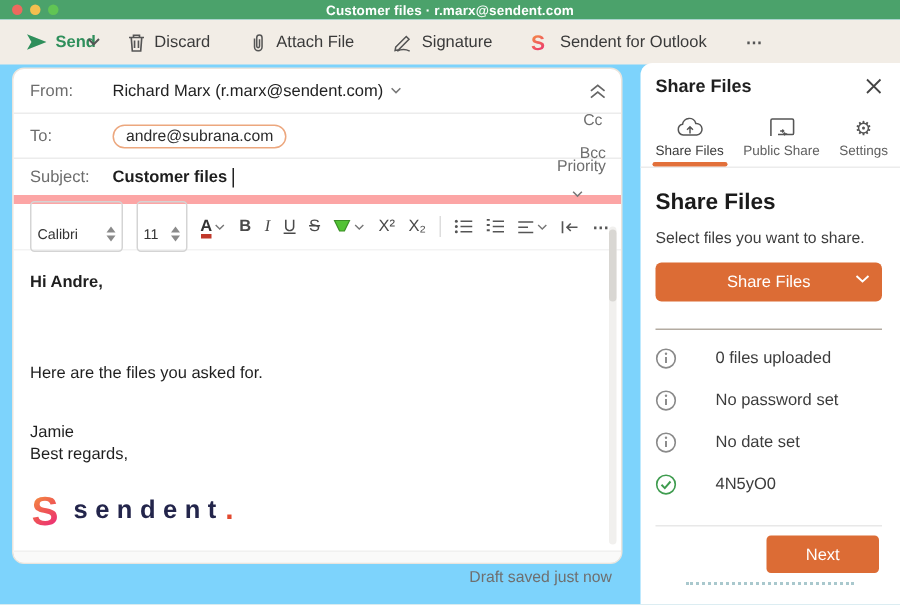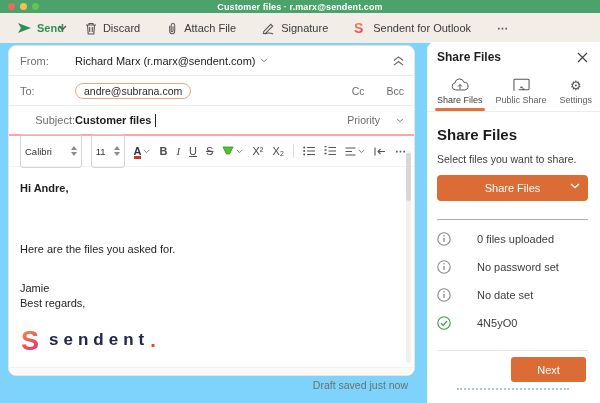--- a/index.html
+++ b/index.html
@@ -17,29 +17,29 @@
   .toolbar { position:absolute; left:0; top:13px; width:600px; height:30px; background:#f2ede6; display:flex; align-items:center; padding-left:18px; font-size:11px; color:#3a3a3a; }
   .tb-item { display:flex; align-items:center; gap:6px; margin-right:26px; cursor:default; }
   .tb-send { color:#2f8f5b; font-weight:bold; margin-right:10px; }
   .chev { display:inline-block; }
 
   
   .card { position:absolute; left:8px; top:45px; width:407px; height:331px; background:#fff; border:1px solid #eae5de; border-radius:8px; overflow:hidden; }
   .row { display:flex; align-items:center; height:30px; padding:0 10px 0 11px; border-bottom:1px solid #ececec; font-size:11px; }
   .row-label { width:55px; color:#6d6d6d; }
   .row-value { color:#222; display:flex; align-items:center; gap:4px; flex:1; }
-  .row-right { color:#6d6d6d; font-size:10.5px; display:flex; align-items:center; gap:22px; }
-  .subject-row { border-bottom:2px solid #fca5a5;text-align:right; }
+  .row-right { color:#6d6d6d; font-size:10.5px; display:flex; align-items:center; gap:10px;flex-direction:column; }
+  .subject-row { border-bottom:6px solid #fca5a5; }
   .subject-text { font-weight:bold; color:#1d1d1d; }
   .caret { width:1px; height:13px; background:#222; display:inline-block; }
   .pill { border:1px solid #eca77e; border-radius:10px; padding:1px 8px; font-size:10.5px; color:#2b2b2b; background:#fff; }
 
   
   .fmt { display:flex; align-items:center; height:31px; padding:0 8px 0 11px; font-size:11px; color:#4a4a4a; gap:9px; border-bottom:1px solid #f3f3f3; }
-  .fmt-box { border:1px solid #d4d4d4; border-radius:3px; height:20px; display:flex; align-items:center; padding:16px 4px; gap:4px; font-size:9.5px; color:#333; }
+  .fmt-box { border:1px solid #d4d4d4; border-radius:3px; height:20px; display:flex; align-items:flex-start; padding:16px 4px; gap:4px; font-size:9.5px; color:#333; }
   .stepper { display:flex; flex-direction:column; gap:2px; }
   .tri-up { width:0; height:0; border-left:3px solid transparent; border-right:3px solid transparent; border-bottom:4px solid #8a8a8a; }
   .tri-dn { width:0; height:0; border-left:3px solid transparent; border-right:3px solid transparent; border-top:4px solid #8a8a8a; }
   .fmt-btn { display:flex; align-items:center; gap:2px; color:#4a4a4a; }
   .fmt-b { font-weight:bold; } .fmt-i { font-style:italic; font-family:"Liberation Serif",serif; }
   .fmt-u { text-decoration:underline; } .fmt-s { text-decoration:line-through; }
   .font-color { position:relative; font-weight:bold; color:#333; }
   .font-color::after { content:""; position:absolute; left:0; right:0; bottom:-2px; height:3px; background:#c0392b; }
   .vsep { width:1px; height:14px; background:#ddd; }
 

